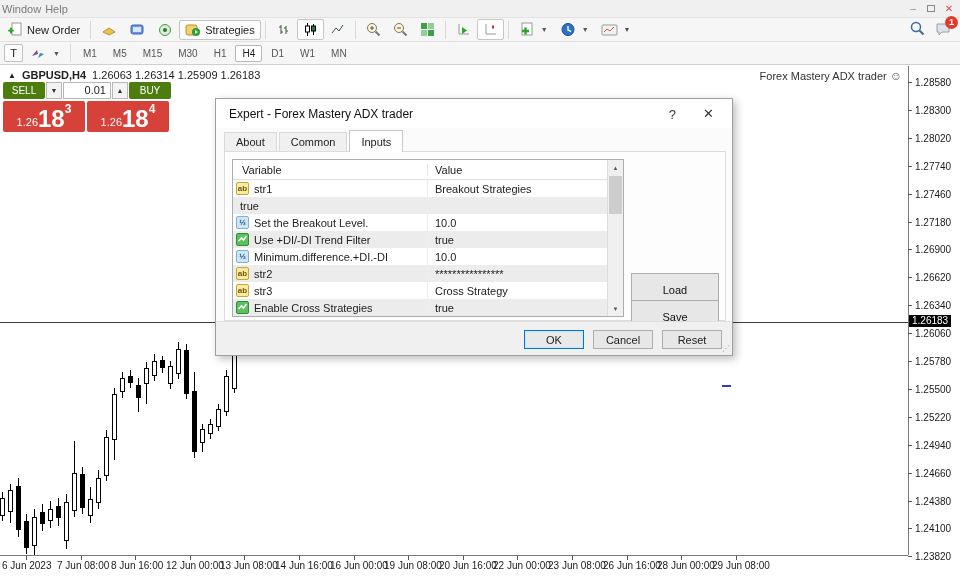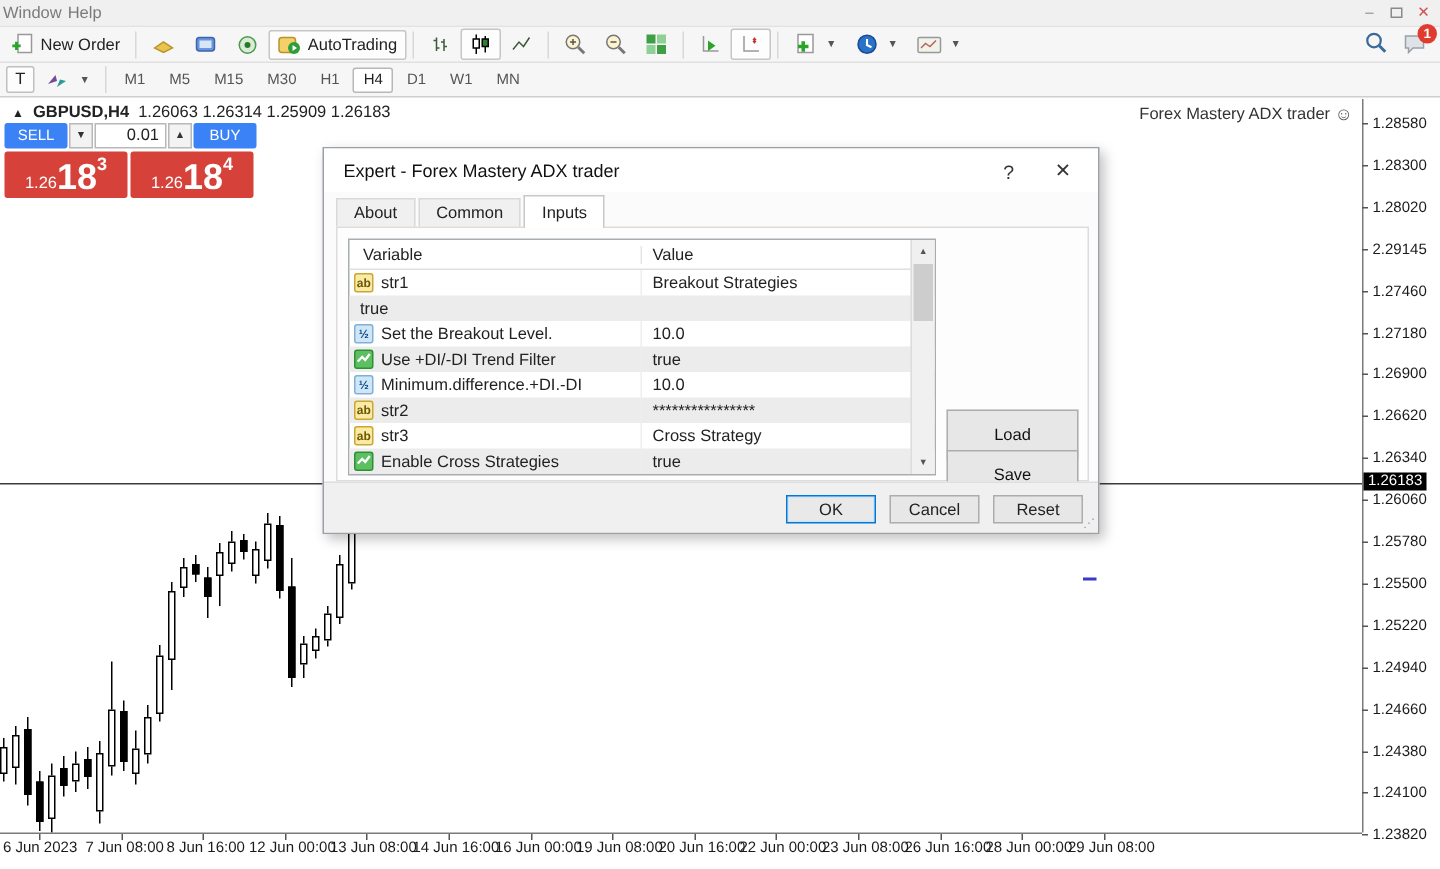--- a/index.html
+++ b/index.html
@@ -43,21 +43,21 @@
   .pa-label { position:absolute; left:7px; font-size:10px; color:#1a1a1a; white-space:nowrap; }
   .pa-label::before { content:""; position:absolute; left:-7px; top:5px; width:4px; height:1px; background:#555; }
   .price-tag { position:absolute; left:1px; background:#000; color:#fff; font-size:10px; padding:0 3px 1px 3px; }
   .time-axis { position:absolute; left:0; top:555px; width:908px; height:40px; border-top:1px solid #7a7a7a; }
   .ta-label { position:absolute; top:4px; font-size:10px; color:#1a1a1a; white-space:nowrap; }
   .ta-tick { position:absolute; top:0; width:1px; height:4px; background:#555; }
 
   
   .trade-panel { position:absolute; left:3px; top:82px; width:168px; }
   .tp-row1 { display:flex; height:17px; gap:1px; }
-  .tp-sell,.tp-buy { width:42px; background:#3b82f6; color:#fff; font-size:10px; display:flex; align-items:center; justify-content:center; border-radius:2px; }
+  .tp-sell,.tp-buy { width:42px; background:#4d7c0f; color:#fff; font-size:10px; display:flex; align-items:center; justify-content:center; border-radius:2px; }
   .tp-spin { width:16px; background:#f3f3f3; border:1px solid #b8b8b8; color:#333; font-size:7px; display:flex; align-items:center; justify-content:center; }
   .tp-vol { width:48px; background:#fff; border:1px solid #b8b8b8; text-align:right; padding:1px 4px 0 0; font-size:11px; }
   .tp-row2 { display:flex; gap:2px; margin-top:2px; }
   .tp-price { width:82px; height:31px; background:#d6413a; color:#fff; border-radius:2px; display:flex; align-items:flex-end; justify-content:center; padding-bottom:2px; }
   .tp-price .small { font-size:11px; margin-bottom:2px; }
   .tp-price .big { font-size:24px; font-weight:bold; line-height:22px; }
   .tp-price .sup { font-size:12px; font-weight:bold; align-self:flex-start; margin-top:1px; }
 
   
   .dialog { position:absolute; left:215px; top:98px; width:518px; height:258px; background:#fbfbfb; border:1px solid #9aa0a6; box-shadow:3px 3px 8px rgba(0,0,0,0.25); z-index:10; }
@@ -145,21 +145,21 @@
         </span>
       </div>
     <div class="tb-btn framed">
       <span>
           <svg width="16" height="14">
             <rect x="1" y="2" width="11" height="10" rx="2" fill="#f4d06a" stroke="#b8922a"></rect>
             <circle cx="11" cy="9" r="4" fill="#2f9e38"></circle>
             <path d="M10 7l3 2-3 2z" fill="#fff"></path>
           </svg>
         </span>
-      <span>AutoTrading</span>
+      <span>Strategies</span>
     </div>
     <div class="tb-sep"></div>
     <div class="tb-btn">
         <span>
           <svg width="15" height="15">
             <path d="M5 3v9M3 5h2M5 10h2M10 4v8M8 6h2M10 9h2" stroke="#3a5a3a" fill="none"></path>
           </svg>
         </span>
       </div>
     <div class="tb-btn framed">
@@ -365,21 +365,21 @@
   <div class="expert-label">
     <span>Forex Mastery ADX trader</span>
     <span class="smiley">☺</span>
   </div>
   <div class="axis-v"></div>
   <div class="price-axis" id="price-axis">
     <div class="price-tag" style="top:249px;">1.26183</div>
   <div class="pa-label" style="top: 11px;">1.28580</div>
       <div class="pa-label" style="top: 39px;">1.28300</div>
       <div class="pa-label" style="top: 67px;">1.28020</div>
-      <div class="pa-label" style="top: 95px;">2.29145</div>
+      <div class="pa-label" style="top: 95px;">1.27740</div>
       <div class="pa-label" style="top: 123px;">1.27460</div>
       <div class="pa-label" style="top: 151px;">1.27180</div>
       <div class="pa-label" style="top: 178px;">1.26900</div>
       <div class="pa-label" style="top: 206px;">1.26620</div>
       <div class="pa-label" style="top: 234px;">1.26340</div>
       <div class="pa-label" style="top: 262px;">1.26060</div>
       <div class="pa-label" style="top: 290px;">1.25780</div>
       <div class="pa-label" style="top: 318px;">1.25500</div>
       <div class="pa-label" style="top: 346px;">1.25220</div>
       <div class="pa-label" style="top: 374px;">1.24940</div>

